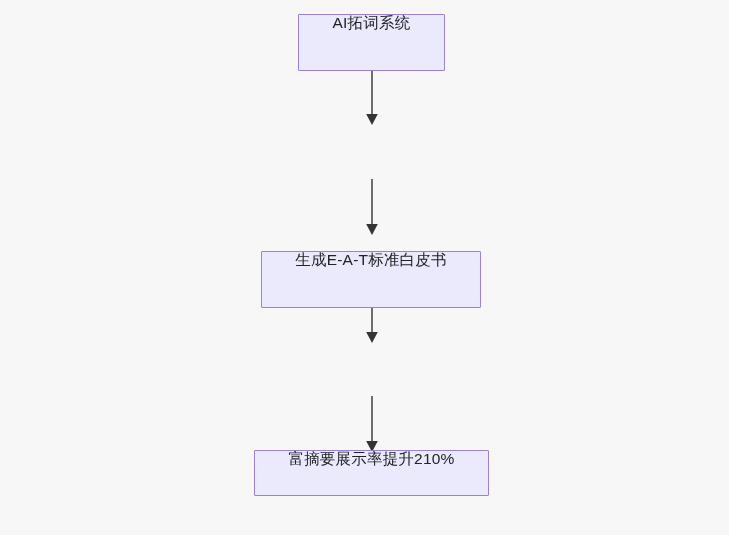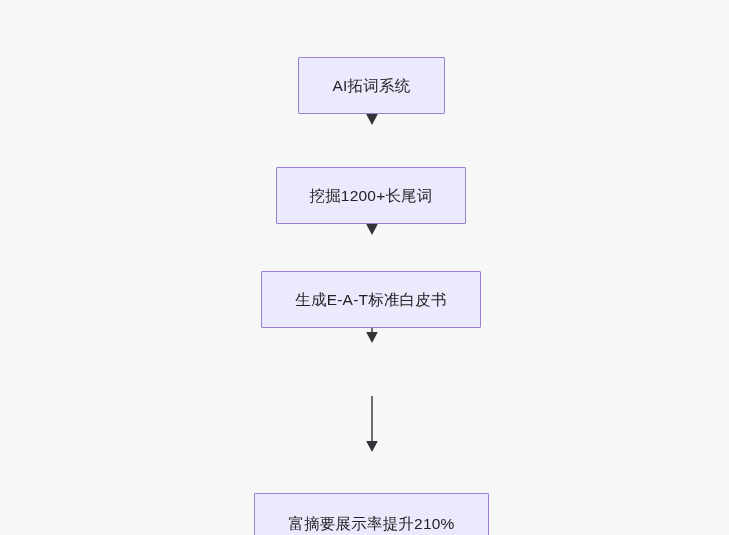--- a/index.html
+++ b/index.html
@@ -20,29 +20,27 @@
     height: 535px;
   }
 
   .node {
     position: absolute;
     box-sizing: border-box;
     background: #eaeafc;
     border: 1.4px solid #9d7fd4;
     border-radius: 1px;
     display: flex;
-    align-items: center;
     justify-content: center;
     color: #222226;
     font-size: 15.5px;
     line-height: 1;
     letter-spacing: 0.2px;
     white-space: nowrap;
     text-align: center;
-    margin-top: 43px;
   }
 
   .node-label {
     display: block;
     padding: 0 6px;
   }
 
   
   .edge {
     position: absolute;
@@ -80,26 +78,23 @@
 
   <svg class="edge" style="left:352px; top:396px; width:40px; height:58px;" width="40" height="58" viewBox="0 0 40 58">
     <path class="edge-line" d="M20,0 L20,47"></path>
     <path class="edge-arrow" d="M20,56 L14.2,45 L25.8,45 Z"></path>
   </svg>
 
   <div class="node" id="node-n1" style="left:298px; top:14px; width:147px; height:57px;">
     <span class="node-label">AI拓词系统</span>
   </div>
 
-  <div class="node" id="node-n2" style="left:276px; top:124px; width:190px; height:57px;">
-    <span class="node-label">挖掘1200+长尾词</span>
-  </div>
 
-  <div class="node" id="node-n3" style="left:261px; top:228px; width:220px; height:57px;">
+  <div class="node" id="node-n3" style="left:261px; top:251px; width:220px; height:57px;">
     <span class="node-label">生成E-A-T标准白皮书</span>
   </div>
 
 
-  <div class="node" id="node-n5" style="left:254px; top:450px; width:235px; height:62px;">
+  <div class="node" id="node-n5" style="left:254px; top:450px; width:235px; height:46px;">
     <span class="node-label">富摘要展示率提升210%</span>
   </div>
 
 </div>
 
 </body></html>

